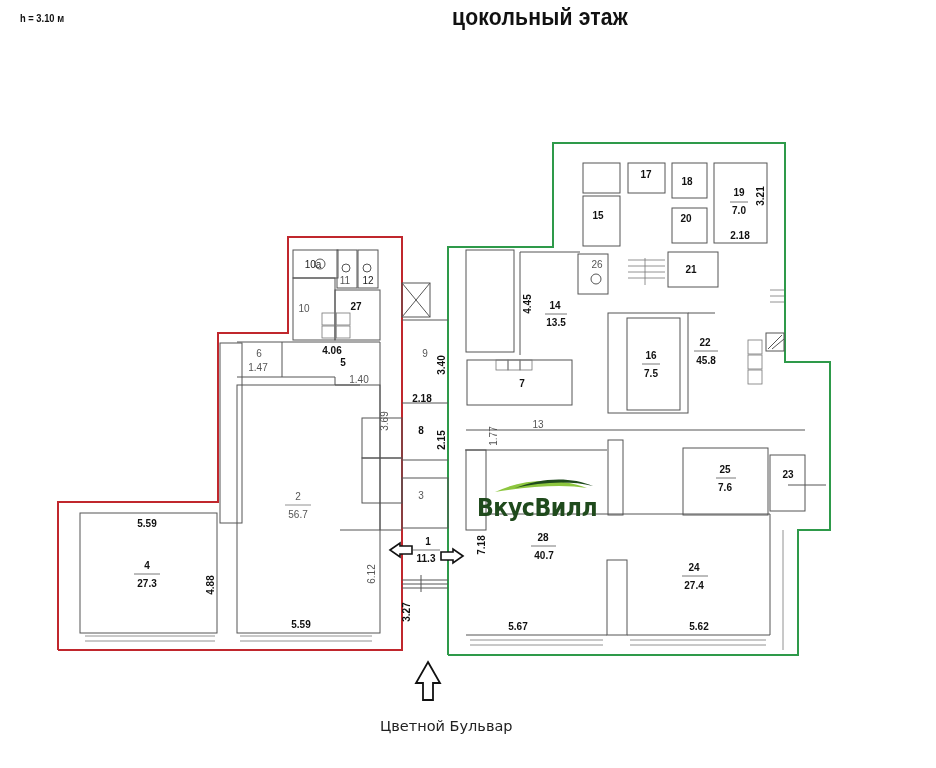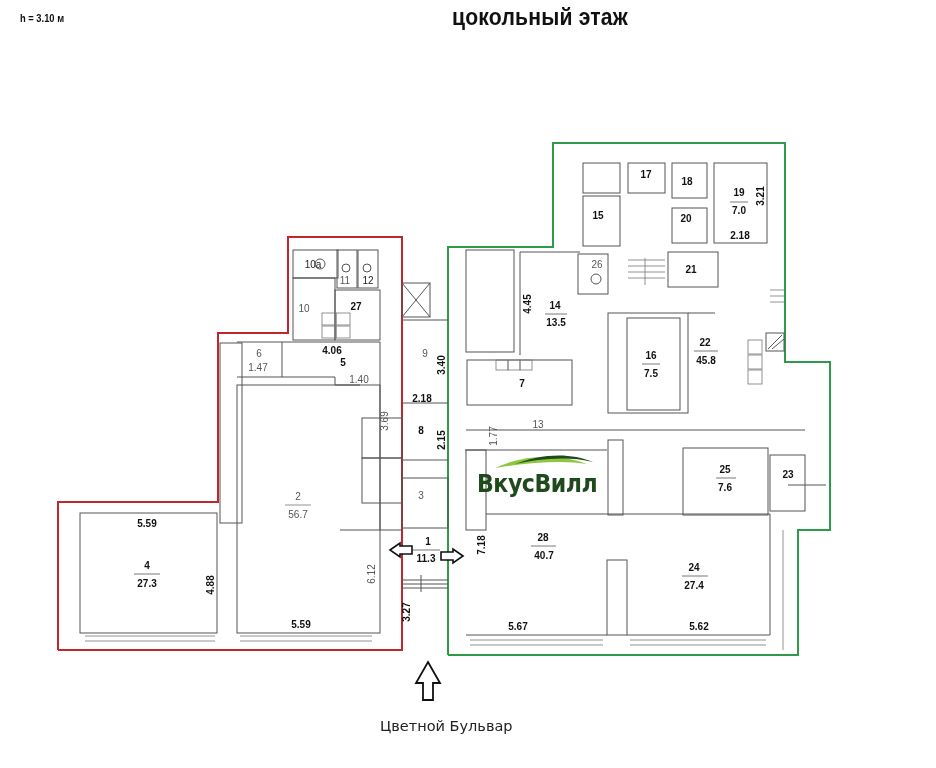--- a/index.html
+++ b/index.html
@@ -8,21 +8,21 @@
   .hdr-h { position: absolute; left: 20px; top: 12px; font-size: 11px; font-weight: bold; color: #111; transform: scaleX(0.85); transform-origin: left; }
   .hdr-title { position: absolute; left: 452px; top: 4px; font-size: 23px; font-weight: bold; color: #111; transform: scaleX(0.92); transform-origin: left; letter-spacing: 0.2px; }
   .street { position: absolute; left: 380px; top: 718px; font-size: 14.5px; color: #222; font-family: "DejaVu Sans", sans-serif; }
   svg.plan { position: absolute; left: 0; top: 0; }
   svg text { font-family: "Liberation Sans", sans-serif; }
   .lbl { font-size: 10px; fill: #222; text-anchor: middle; }
   .lblb { font-size: 10px; fill: #111; font-weight: bold; text-anchor: middle; }
   .lblg { font-size: 10px; fill: #555; text-anchor: middle; }
   .wall { fill: none; stroke: #555; stroke-width: 1; }
   .wall2 { fill: none; stroke: #777; stroke-width: 0.8; }
-  .logo { position: absolute; left: 475px; top: 448px; width: 130px; height: 56px; }
+  .logo { position: absolute; left: 475px; top: 472px; width: 130px; height: 56px; }
   .logo-text { position: absolute; left: 2px; top: 22px; font-size: 24px; font-weight: bold; color: #1f4a1c; letter-spacing: -0.5px; font-family: "DejaVu Sans", sans-serif; transform: scaleX(0.92); transform-origin: left; }
 </style>
 </head>
 <body>
 
 <div class="hdr-h">h = 3.10 м</div>
 <div class="hdr-title">цокольный этаж</div>
 
 <svg class="plan" width="936" height="768" viewBox="0 0 936 768">
 

